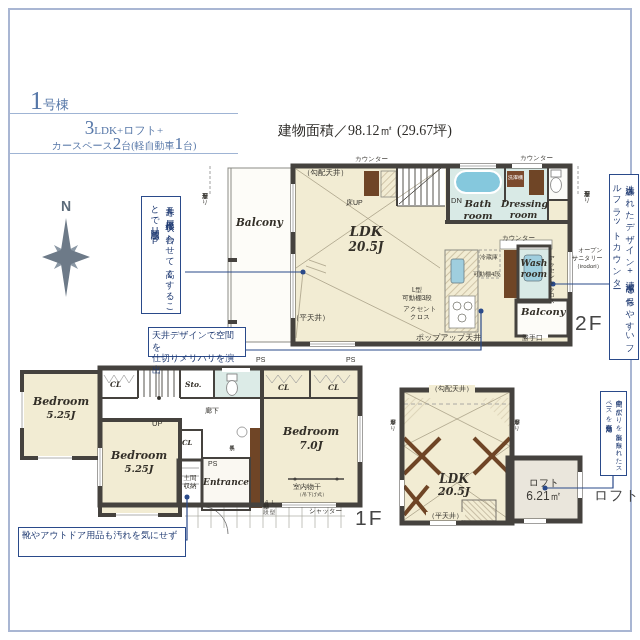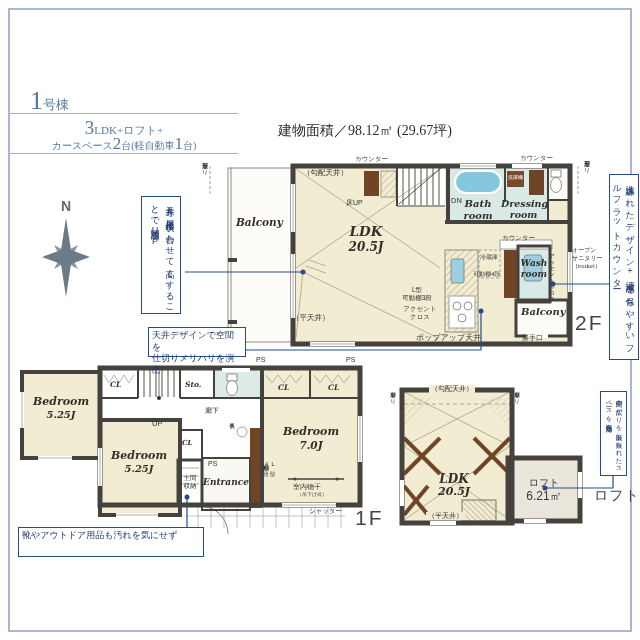--- a/index.html
+++ b/index.html
@@ -1,20 +1,20 @@
 <!DOCTYPE html>
 <html><head>
 <meta charset="utf-8">
 <style>
   html,body{margin:0;padding:0;background:#fff;}
   #canvas{position:relative;width:640px;height:640px;background:#ffffff;overflow:hidden;
           font-family:"Liberation Sans","DejaVu Sans",sans-serif;}
   .frame{position:absolute;left:8px;top:8px;right:8px;bottom:8px;border:2px solid #a9b6d3;pointer-events:none;}
   svg{position:absolute;left:0;top:0;}
-  .lbl{position:absolute;color:#33312c;white-space:nowrap;line-height:1.18;z-index:3;}
+  .lbl{position:absolute;color:#33312c;white-space:nowrap;line-height:1.18;z-index:3;text-align:right;}
   .rm{font-family:"DejaVu Serif","Liberation Serif",serif;font-style:italic;font-weight:bold;color:#332f28;}
   .ctr{text-align:center;}
   .v{writing-mode:vertical-rl;text-orientation:upright;}
   .callout{position:absolute;background:#fff;border:1px solid #2a4a8a;color:#1f3a72;
            padding:2px 3px;line-height:1.3;box-sizing:border-box;z-index:4;}
   .callout.v{letter-spacing:1px;}
   .flab{position:absolute;color:#454545;letter-spacing:2px;z-index:3;}
   .hdr-line{position:absolute;height:1px;background:#9fb4d4;z-index:2;}
   .serif{font-family:"Liberation Serif","DejaVu Serif",serif;}
   .blue{color:#5677a8;}
@@ -286,21 +286,21 @@
   <div class="lbl serif" style="left:278px;top:123px;font-size:14px;color:#2e2c29;">建物面積／98.12㎡ (29.67坪)</div>
   <div class="lbl" style="left:58px;top:198px;width:16px;text-align:center;font-size:14px;font-weight:bold;color:#5c6b7a;">N</div>
 
   <div class="callout v" style="left:141px;top:196px;width:40px;height:118px;font-size:9px;line-height:15px;">天井を屋根形状に合わせて高くすることで開放感UP</div>
   <div class="callout" style="left:148px;top:327px;width:98px;height:30px;font-size:9px;">
     <div>天井デザインで空間を</div>
     <div>仕切りメリハリを演出</div>
   </div>
   <div class="callout v" style="left:609px;top:174px;width:30px;height:186px;font-size:9px;letter-spacing:1.5px;line-height:13px;padding:3px 2px;">洗練されたデザイン＋清潔感を保ちやすいフルフラットカウンター</div>
   <div class="callout v" style="left:600px;top:391px;width:27px;height:85px;font-size:6.5px;letter-spacing:0.5px;line-height:10px;padding:3px 2px;">空間の広がりを演出し限られたスペースを有効活用</div>
-  <div class="callout" style="left:18px;top:527px;width:186px;height:30px;font-size:9px;">
+  <div class="callout" style="left:18px;top:527px;width:168px;height:30px;font-size:9px;">
     <div>靴やアウトドア用品も汚れを気にせず</div>
   </div>
 
   <div class="lbl v" style="left:201px;top:158px;height:44px;font-size:6px;">母屋下がり</div>
   <div class="lbl" style="left:355px;top:155px;font-size:6.5px;">カウンター</div>
   <div class="lbl" style="left:520px;top:154px;font-size:6.5px;">カウンター</div>
   <div class="lbl v" style="left:583px;top:156px;height:44px;font-size:6px;">母屋下がり</div>
   <div class="lbl" style="left:303px;top:169px;font-size:7.5px;">（勾配天井）</div>
   <div class="lbl" style="left:346px;top:199px;font-size:7px;">床UP</div>
   <div class="lbl" style="left:420px;top:197px;font-size:7.5px;margin-left:31px;">DN</div>

